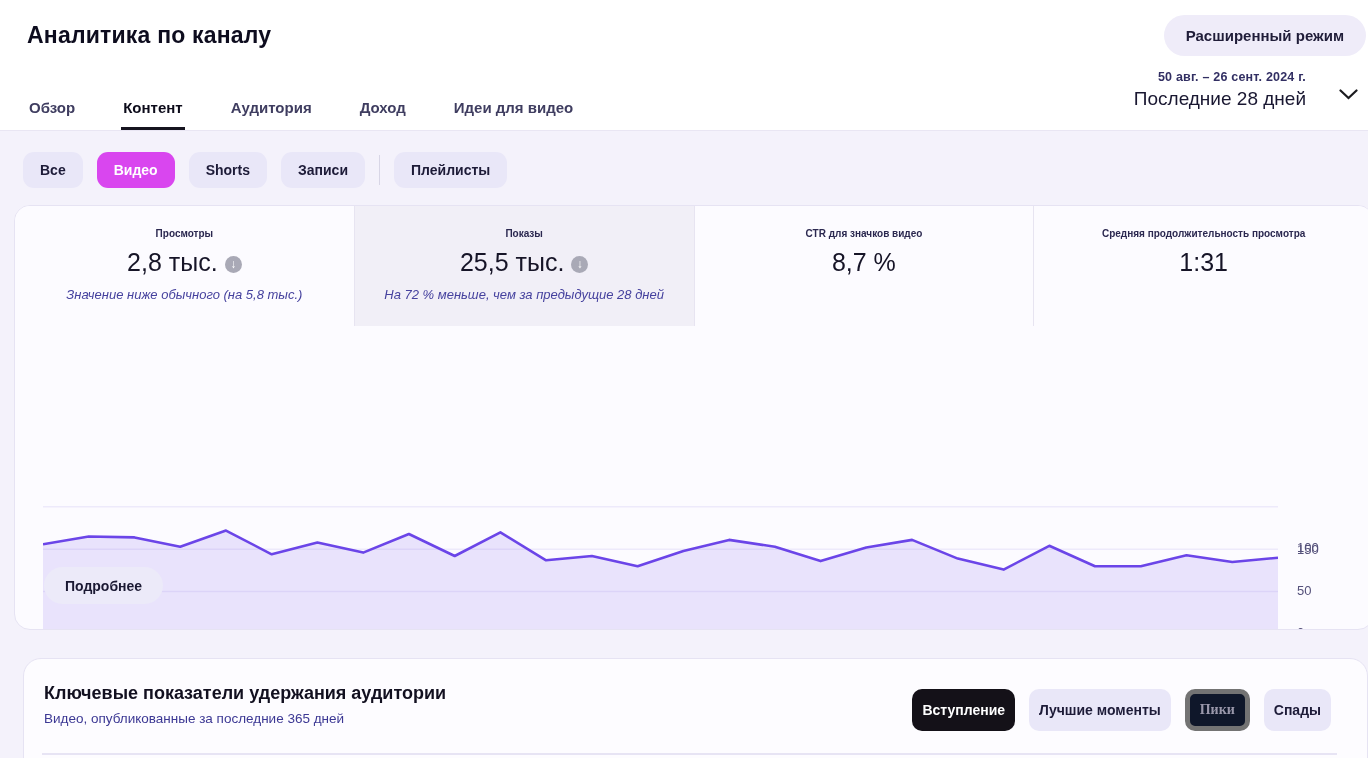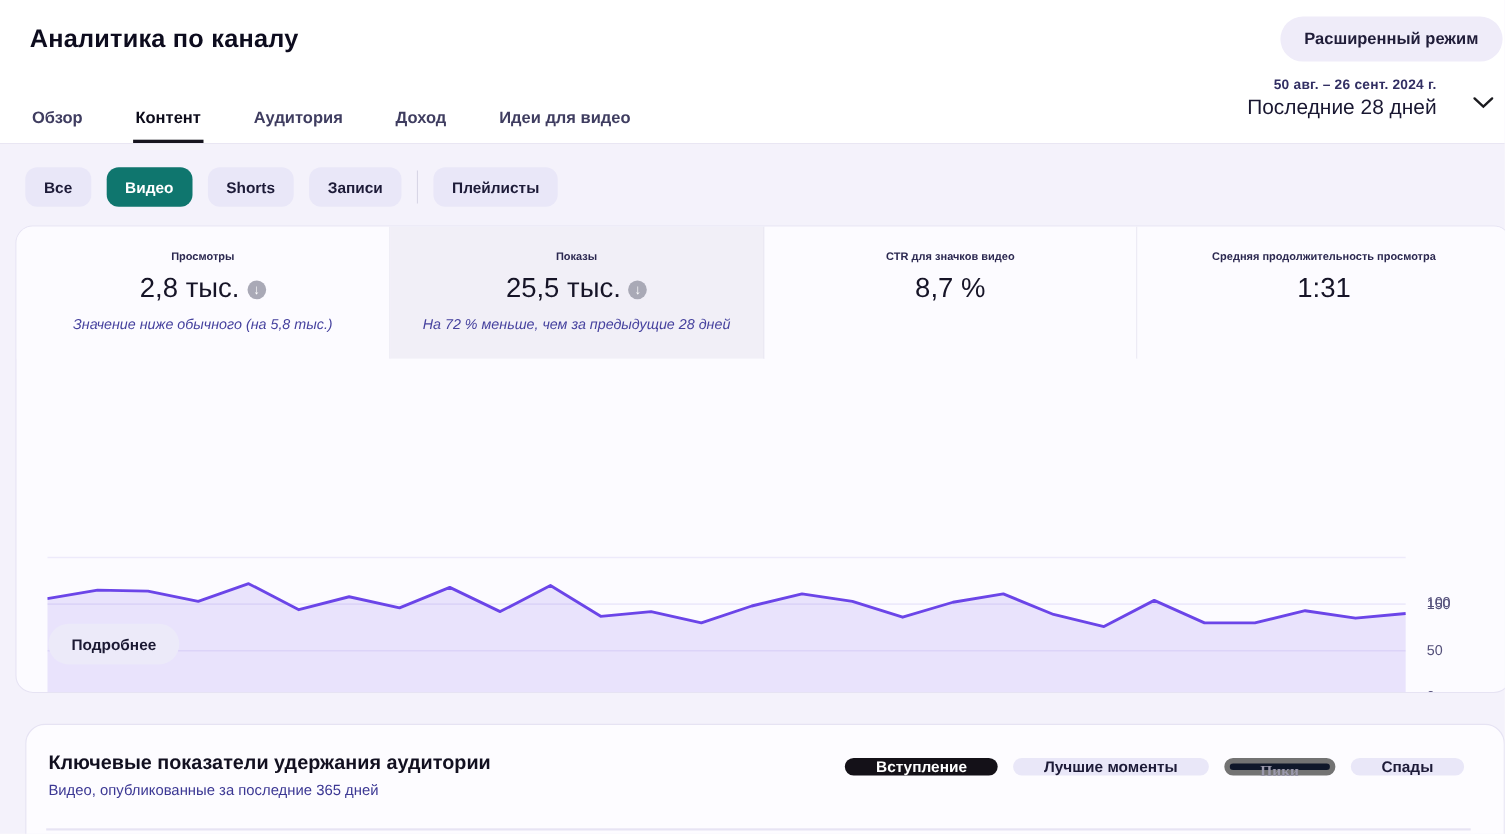--- a/index.html
+++ b/index.html
@@ -36,21 +36,21 @@
   .date-preset { font-size:19px; font-weight:500; color:#191731; margin-top:4px; }
   .date-chevron { position:absolute; right:10px; top:86px; cursor:pointer; }
 
   
   .chips { position:absolute; left:23px; top:152px; display:flex; align-items:center; gap:14px; }
   .chip {
     height:36px; padding:0 17px; border:none; border-radius:11px;
     background:#e9e7f8; font-family:inherit; font-size:14px; font-weight:700;
     color:#1d1b38; cursor:pointer;
   }
-  .chip.active { background:#0f766e; color:#ffffff; }
+  .chip.active { background:#d946ef; color:#ffffff; }
   .chip-divider { width:1px; height:30px; background:#d8d6e6; }
 
   
   .main-card {
     position:absolute; left:14px; top:205px; width:1360px; height:425px;
     background:#fcfbff; border:1px solid #e6e3f3; border-radius:16px; overflow:hidden;
   }
   .metrics { display:flex; height:120px; }
   .metric-cell {
     flex:1; text-align:center; padding-top:22px; cursor:pointer;
@@ -78,21 +78,21 @@
 
   
   .retention-card {
     position:absolute; left:23px; top:658px; width:1345px; height:110px;
     background:#fdfcff; border:1px solid #e6e3f3; border-radius:18px 18px 0 0; overflow:hidden;
   }
   .retention-title { position:absolute; left:20px; top:24px; font-size:18px; font-weight:700; color:#121020; }
   .retention-sub { position:absolute; left:20px; top:52px; font-size:13.5px; color:#3c3894; }
   .retention-btns { position:absolute; right:36px; top:30px; display:flex; gap:14px; }
   .rbtn {
-    height:16px; padding:0 28px; border:none; border-radius:10px;
+    height:42px; padding:0 10px; border:none; border-radius:10px;
     background:#e9e7f8; font-family:inherit; font-size:14px; font-weight:700;
     color:#1d1b38; cursor:pointer;
   }
   .rbtn.active { background:#141118; color:#ffffff; }
   .rbtn.disabled { background:#0f172a; border:5px solid #737373; color:#9a98ab; cursor:default;font-family:Liberation Serif, serif; }
   .retention-divider {
     position:absolute; left:18px; right:30px; top:94px; height:2px; background:#e7e4f4;
   }
 </style>
 </head>

